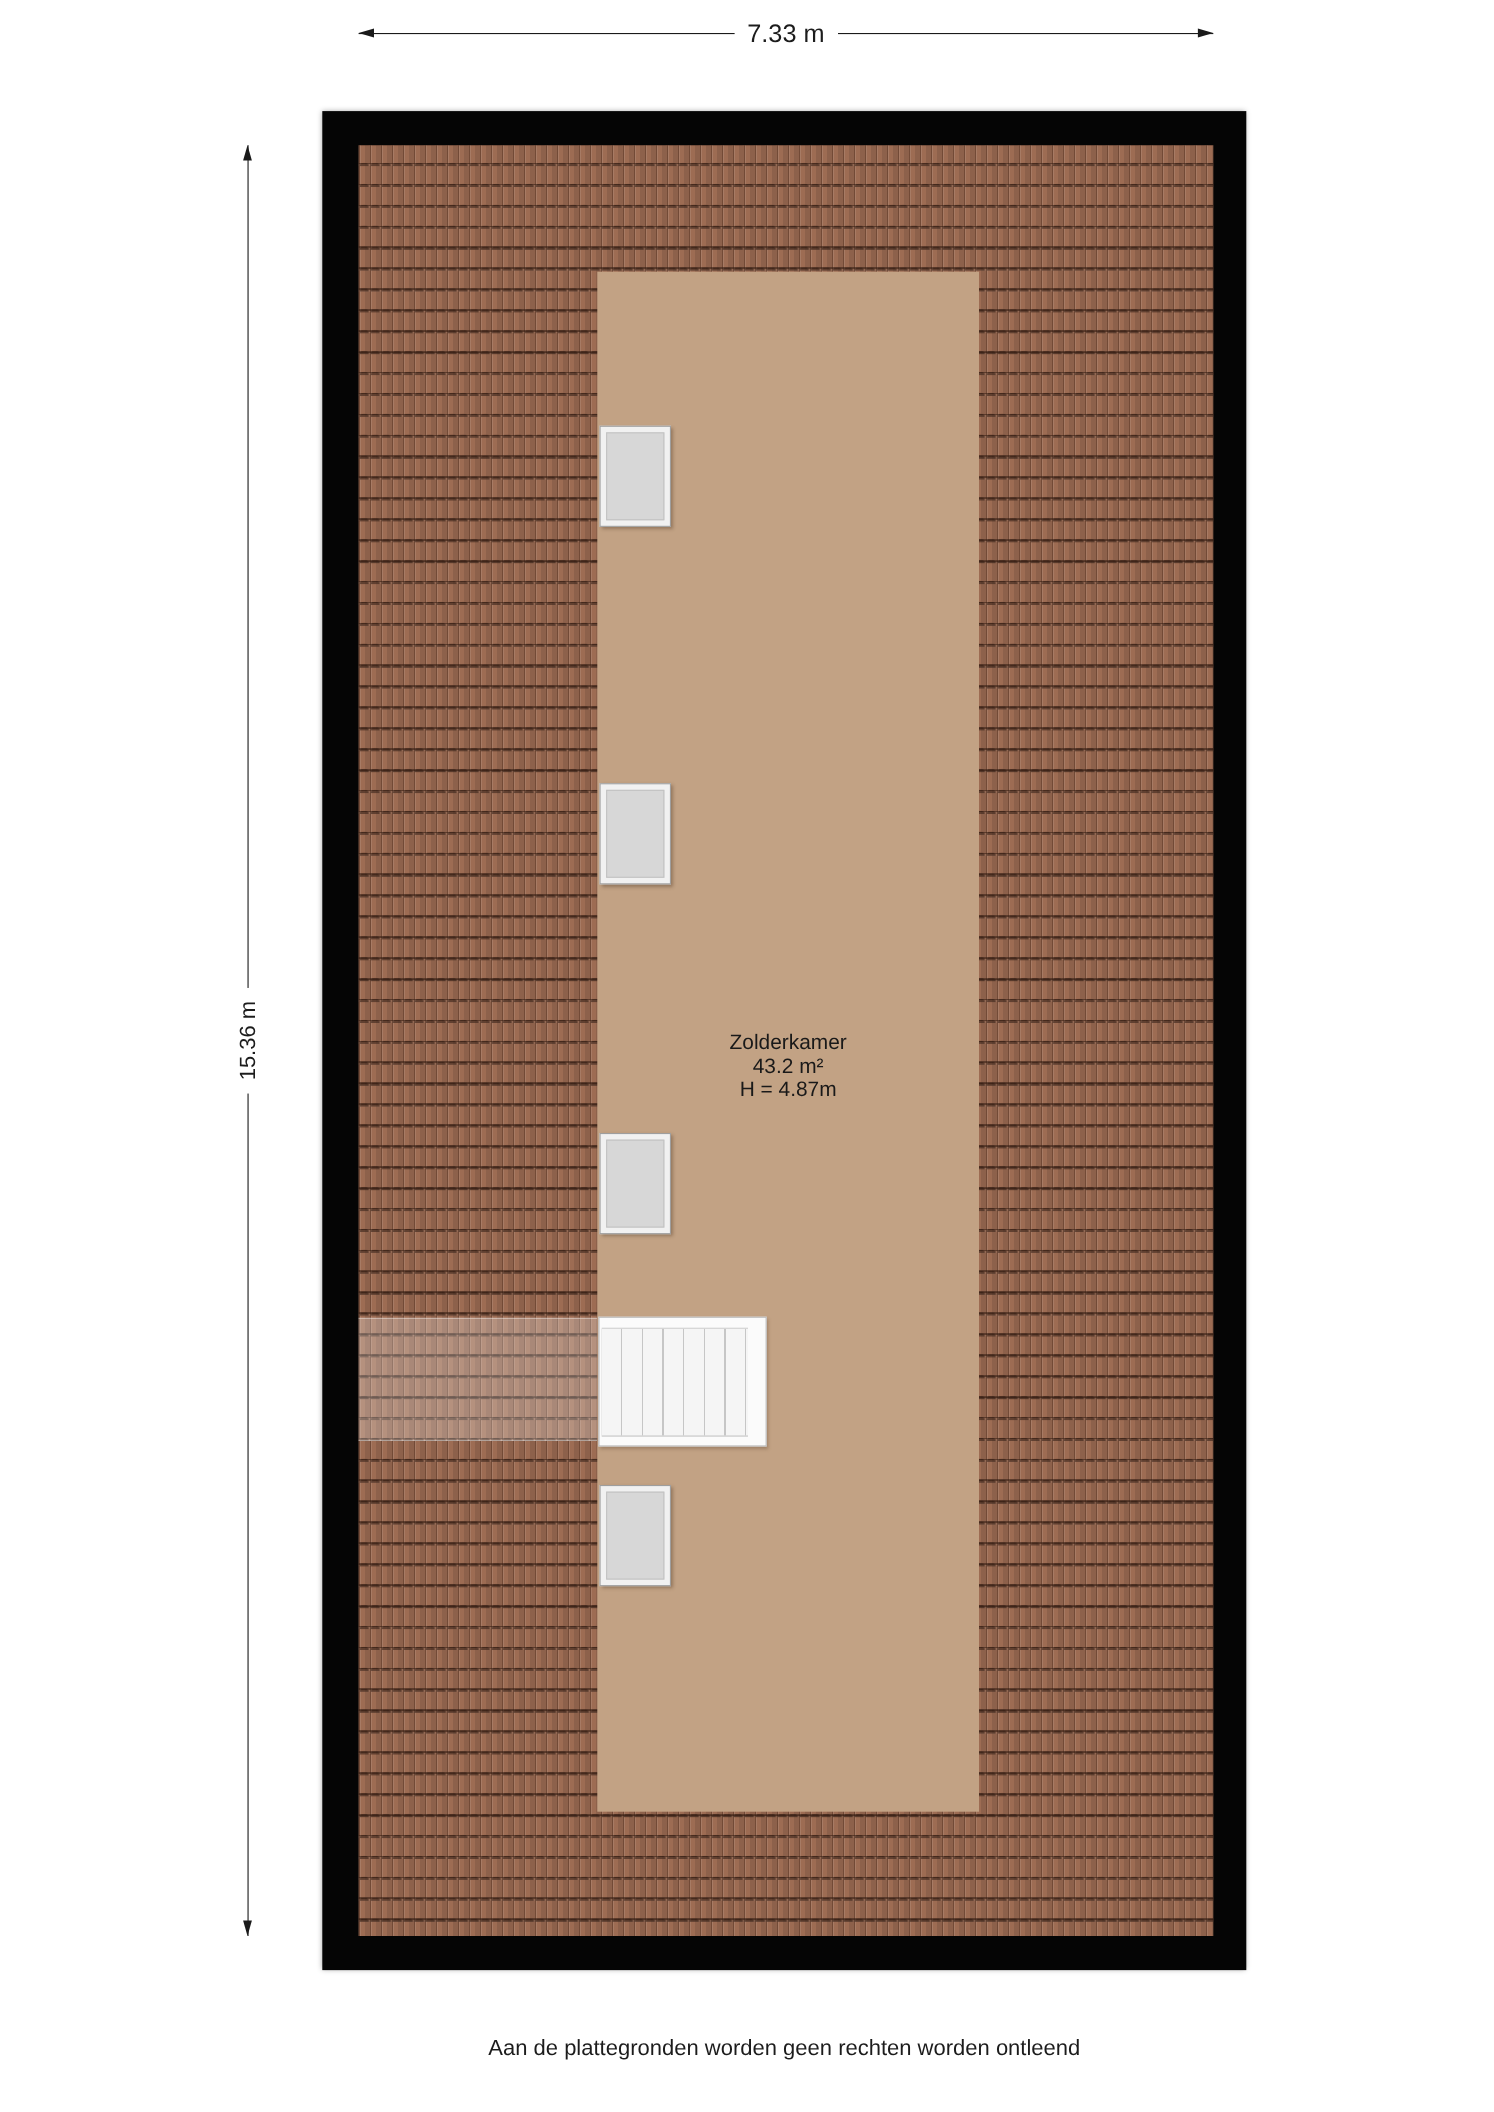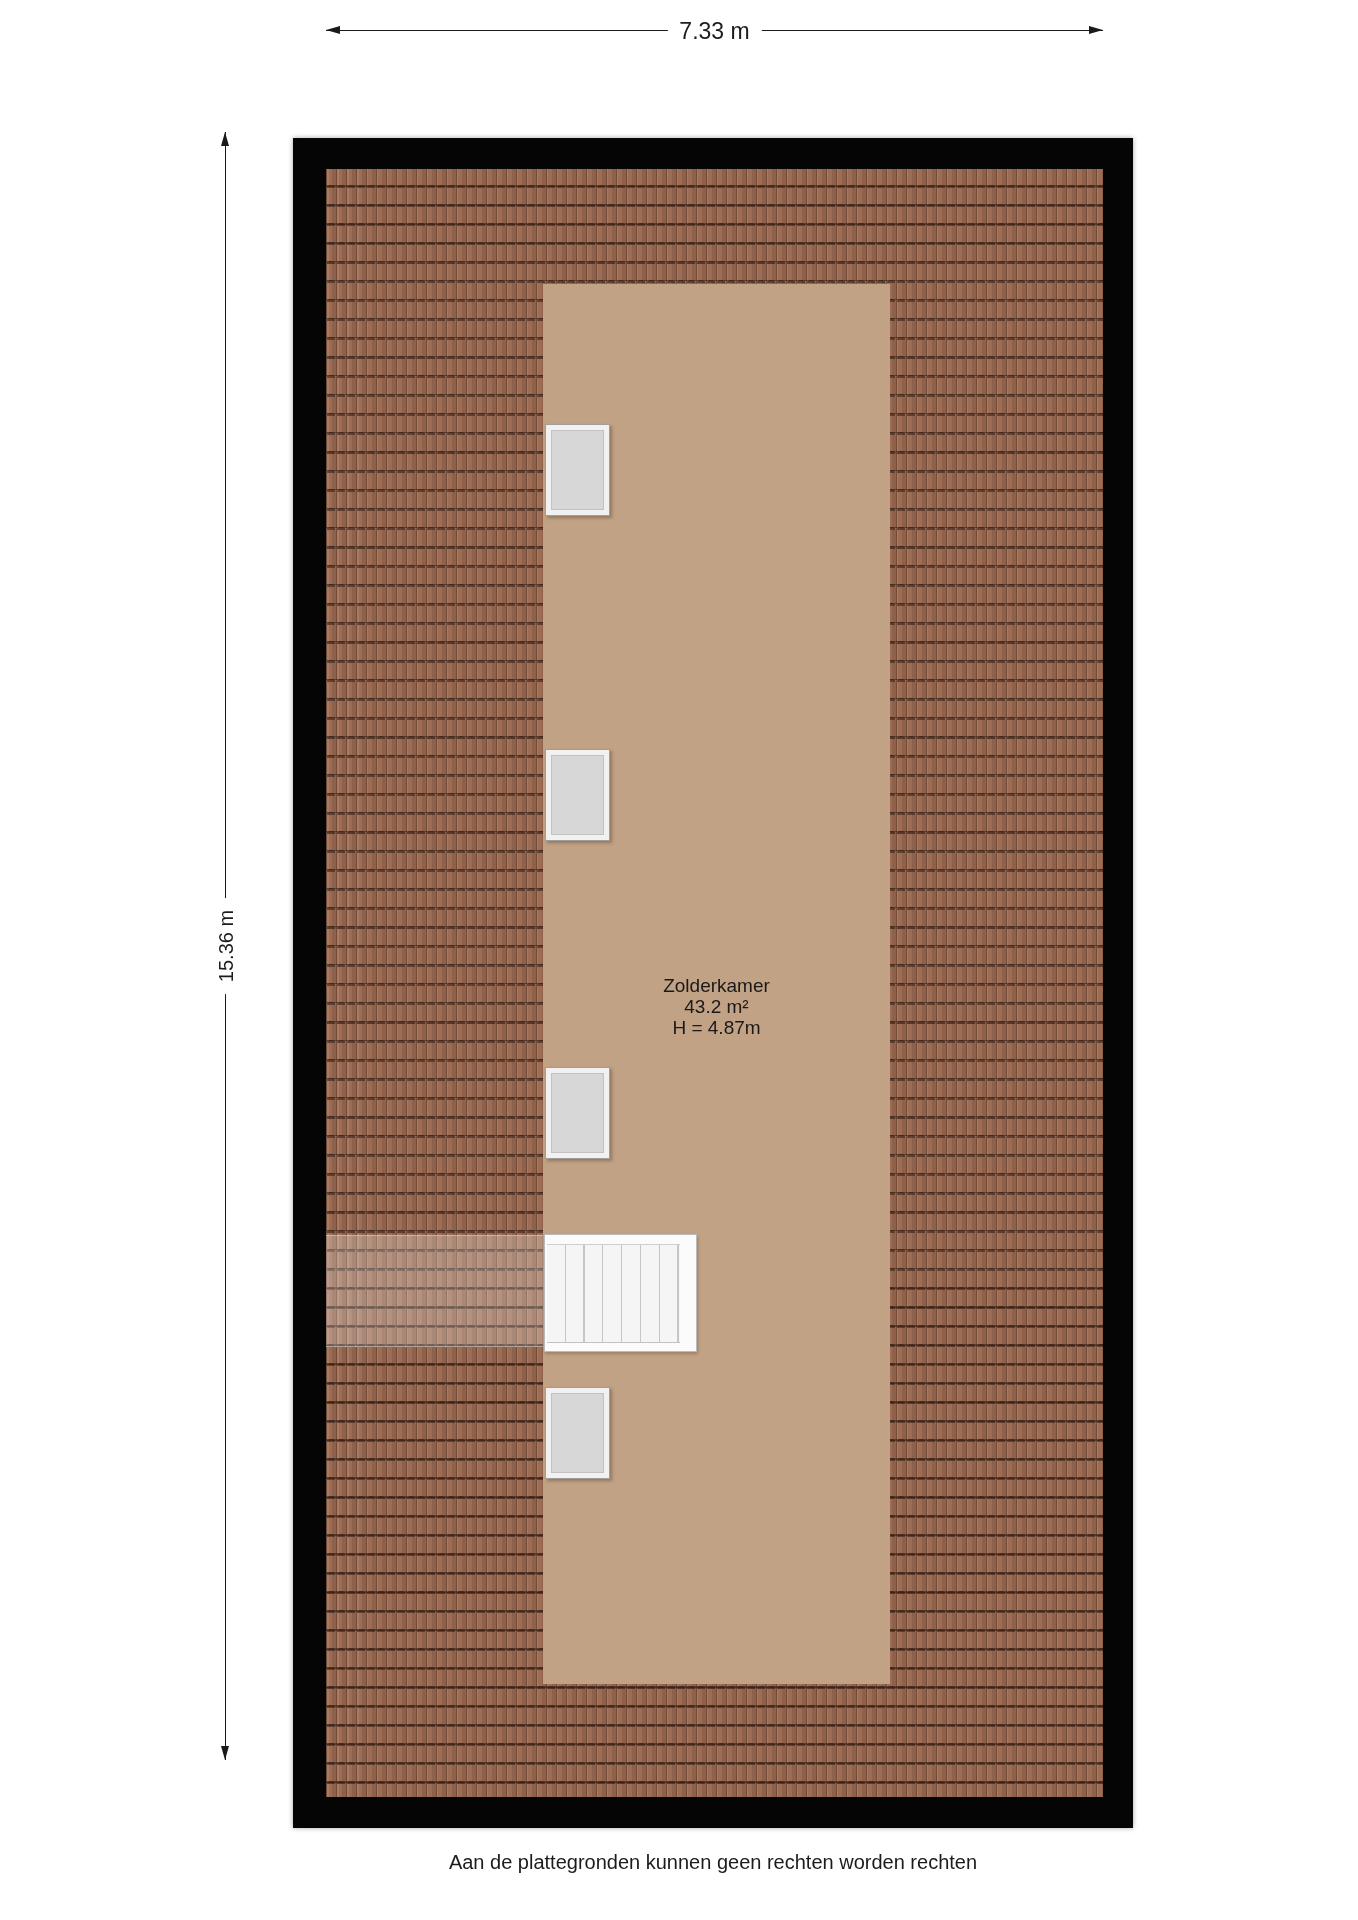--- a/index.html
+++ b/index.html
@@ -42,21 +42,20 @@
     background: #ffffff; padding: 12px 2px;
     font-size: 20px; white-space: nowrap;
   }
 
   
   .frame {
     position: absolute;
     left: 293px; top: 101px; width: 840px; height: 1690px;
     background: #050505;
     box-shadow: 0 0 5px rgba(0,0,0,0.35);
-    margin-top: 37px;
   }
   .roof {
     position: absolute;
     left: 33px; top: 31px; width: 777px; height: 1628px;
     background-color: #9d6c53;
     background-image:
       radial-gradient(7px 5px at 50% 100%, rgba(43,22,13,0.55) 58%, rgba(43,22,13,0) 64%),
       repeating-linear-gradient(180deg, rgba(0,0,0,0) 0px, rgba(0,0,0,0) 16px, rgba(43,22,13,0.50) 16px, rgba(43,22,13,0.50) 17.5px, rgba(255,255,255,0.05) 17.5px, rgba(255,255,255,0.05) 19px),
       repeating-linear-gradient(180deg, rgba(0,0,0,0) 0px, rgba(0,0,0,0) 93px, rgba(30,15,8,0.18) 93px, rgba(30,15,8,0.18) 95px),
       repeating-linear-gradient(90deg, rgba(62,33,20,0.45) 0px, rgba(62,33,20,0.45) 1px, rgba(255,255,255,0.10) 1px, rgba(255,255,255,0.10) 2.5px, rgba(0,0,0,0) 2.5px, rgba(0,0,0,0) 6px, rgba(0,0,0,0.10) 6px, rgba(0,0,0,0.10) 10px);
@@ -161,16 +160,16 @@
       <div class="window w4"></div>
 
       <div class="stairs">
         <div class="stairs-treads"></div>
       </div>
 
     </div>
   </div>
 
   <div class="footer">
-    <div>Aan de plattegronden kunnen geen rechten worden rechten</div>
+    <div>Aan de plattegronden worden geen rechten worden ontleend</div>
   </div>
 
 </div>
 
 </body></html>

